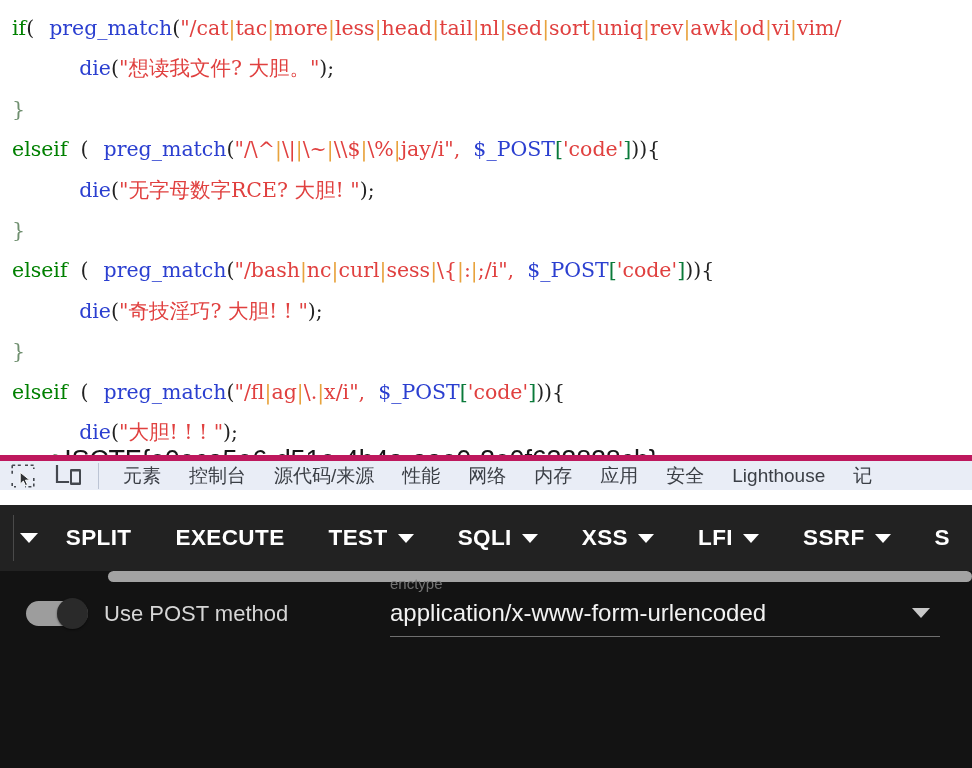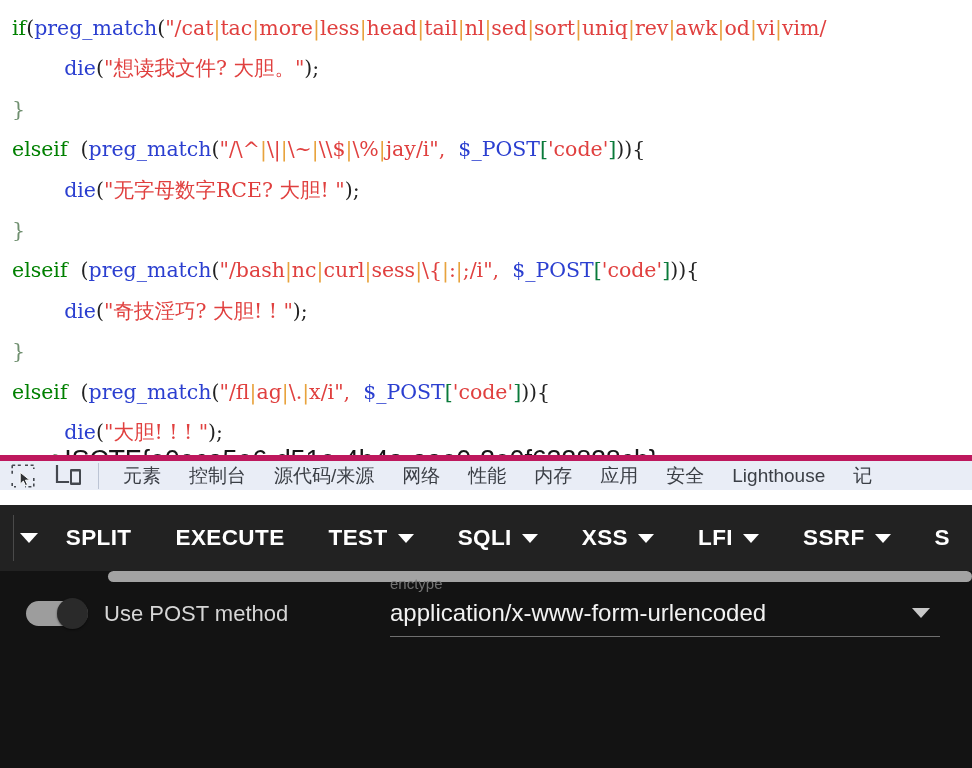--- a/index.html
+++ b/index.html
@@ -38,21 +38,21 @@
     font-family: "DejaVu Serif", "Liberation Serif", serif;
     font-size: 20.5px;
     line-height: 40.4px;
     white-space: pre;
     letter-spacing: 0px;
   }
   .code-line { height: 40.4px; white-space: pre; }
 
   
   .kw   { color: #008000; }           
-  .fn   { color: #2b3fd0; }           
+  .fn   { color: #2b3fd0; margin-left: 15px; }           
   .var  { color: #2b3fd0; }           
   .str  { color: #e0403f; }           
   .pipe { color: #e8a33d; }           
   .brk  { color: #0a7a3a; }           
   .pl   { color: #222222; }           
   .brace{ color: #6f8f6f; }           
 
   
   .flag-line {
     position: absolute;
@@ -302,22 +302,22 @@
         <path d="M3 3 V19 H14" stroke="#44484f" stroke-width="2.2" fill="none" stroke-linecap="square"></path>
         <rect x="16" y="6" width="11" height="16" rx="1.2" fill="#44484f"></rect>
         <rect x="18" y="8.5" width="7" height="11" fill="#e9edf6"></rect>
       </svg>
     </div>
     <div class="dt-sep"></div>
     <div id="dt-tabs" style="display:flex;align-items:center;">
         <div class="dt-tab">元素</div>
         <div class="dt-tab">控制台</div>
         <div class="dt-tab">源代码/来源</div>
+        <div class="dt-tab">性能</div>
         <div class="dt-tab">网络</div>
-        <div class="dt-tab">性能</div>
         <div class="dt-tab">内存</div>
         <div class="dt-tab">应用</div>
         <div class="dt-tab">安全</div>
         <div class="dt-tab">Lighthouse</div>
         <div class="dt-tab">记</div>
       </div>
   </div>
 
   <div class="hackbar">
     <div class="hb-left-rule"></div>

